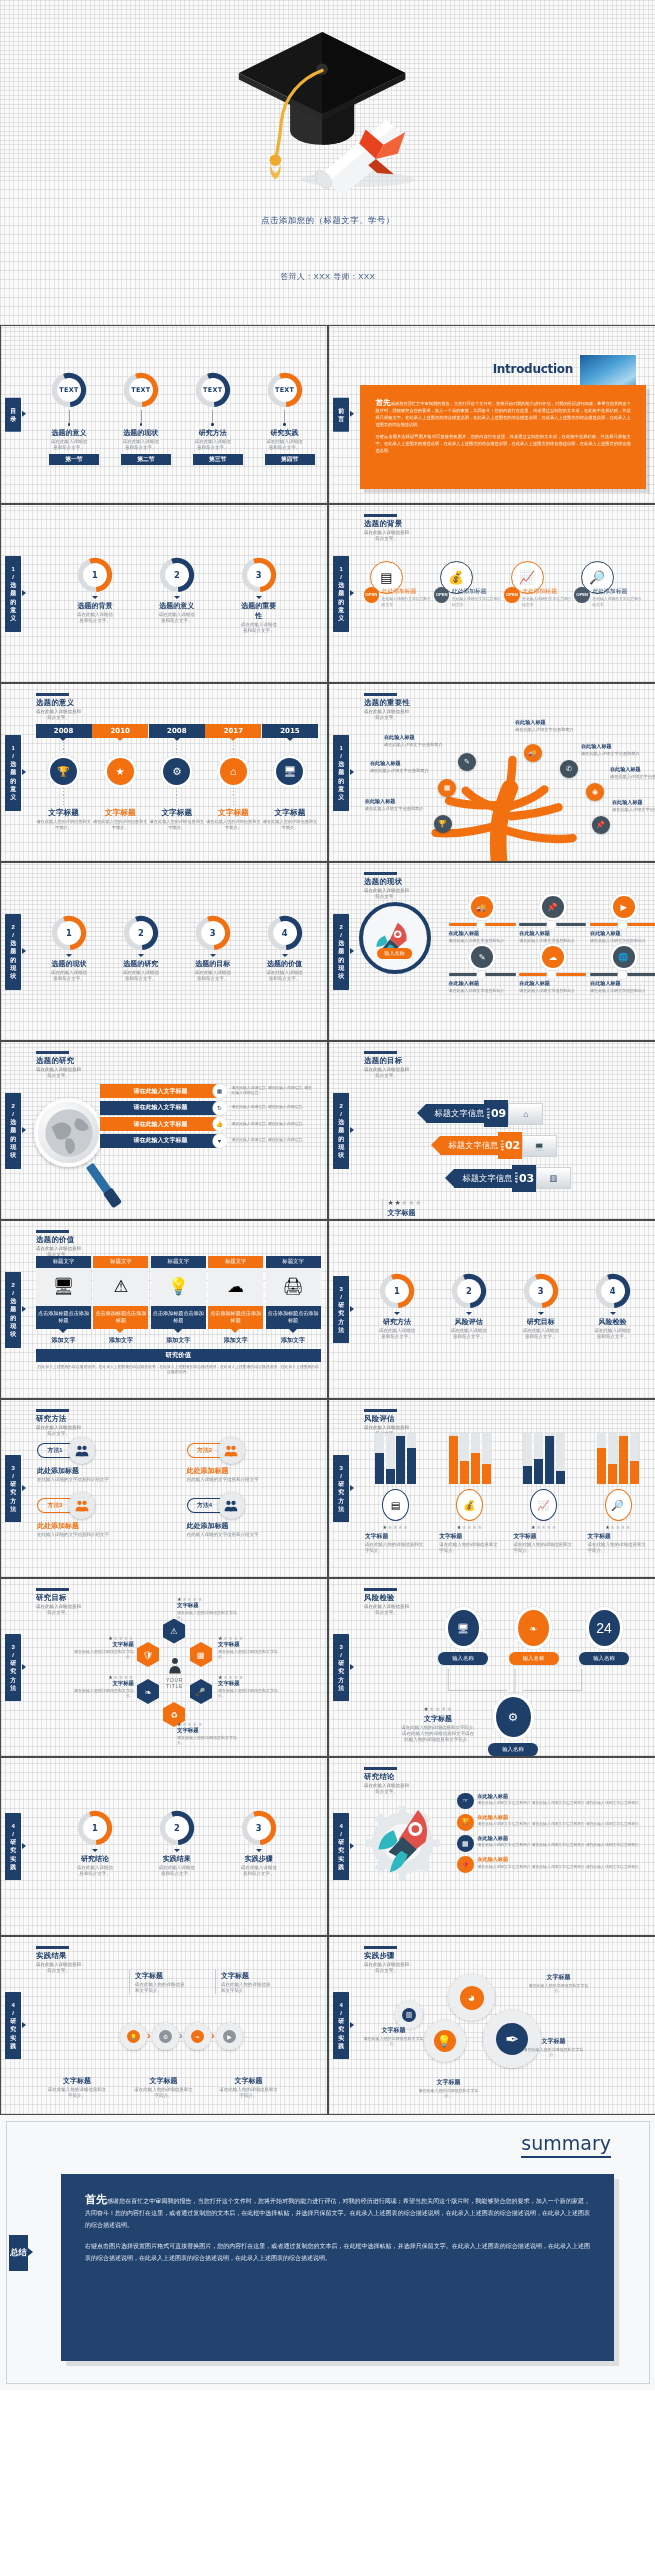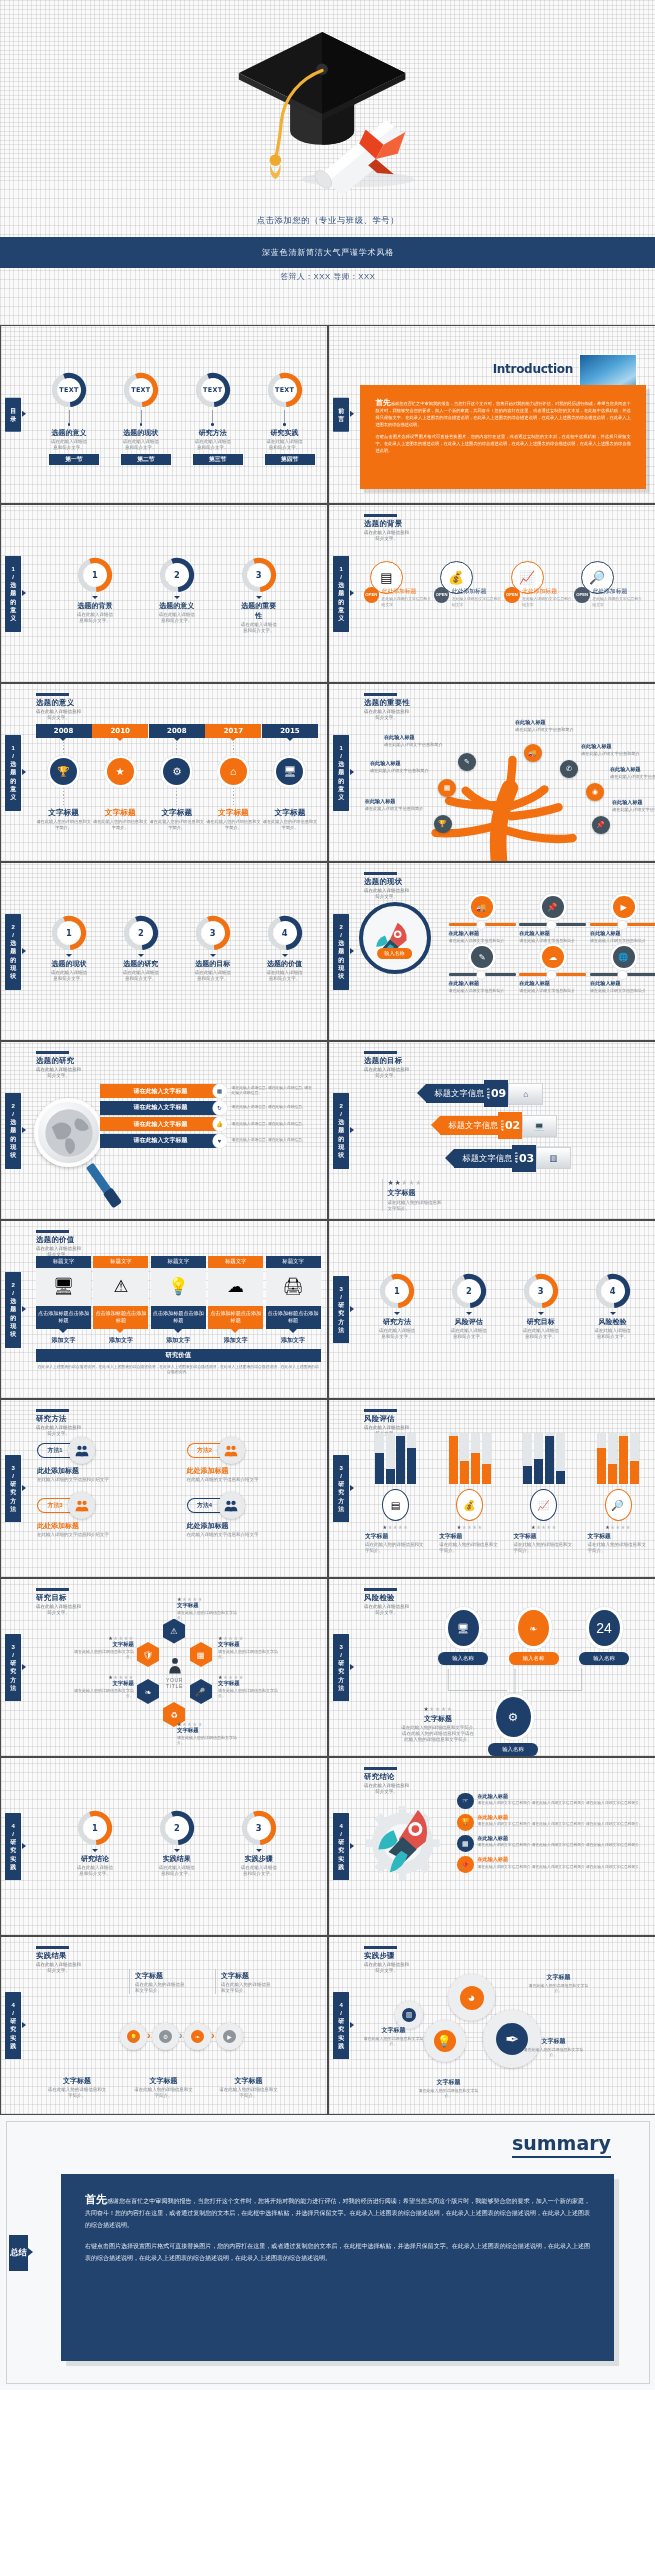--- a/index.html
+++ b/index.html
@@ -263,21 +263,21 @@
   .clItem p{ font-size:3.8px;color:#83888f;line-height:5.1px;margin-top:1.3px;}
 
   
   #summary{ position:relative; width:656px; height:275px; background:#f7f8f9; }
   #summary .inner{ position:absolute; inset:6.4px; border:0.6px solid #cfd3d7; }
   .sumTab{ position:absolute; left:9px; top:50%; transform:translateY(-50%);
            width:19px; background:#1f3f6b; color:#fff; text-align:center;
            padding:11.5px 0; font-size:8.3px; font-weight:bold; line-height:13px;}
   .sumTab::after{ content:""; position:absolute; right:-5.1px; top:50%; margin-top:-4.5px;
                   border-top:4.5px solid transparent;border-bottom:4.5px solid transparent;border-left:5.1px solid #1f3f6b;}
-  .sumTitle{ position:absolute; right:45px; top:16.7px; font-size:19px; font-weight:bold;
+  .sumTitle{ position:absolute; right:45px; top:16.7px; font-size:19px; font-weight:normal;
              color:#1f3f6b; font-family:"DejaVu Sans",sans-serif;text-align:right;}
   .sumTitle::after{ content:""; display:block; height:1.9px; background:#1f3f6b; margin-top:2.6px;}
   .sumBox{ position:absolute; left:61px; right:42px; top:59px; bottom:29.5px;
            background:#22436e; padding:19px 24px; box-shadow:5.1px 5.1px 0 rgba(0,0,0,.1);}
   .sumBox p{ color:#e6ecf4; font-size:6px; line-height:12px; text-align:justify; }
   .sumBox p b{ font-size:11px; color:#fff; }
   .sumBox p+p{ margin-top:9px; }
 </style>
 </head>
 <body>
@@ -304,24 +304,21 @@
         <path d="M200 28 L330 92 L200 156 Z" fill="#0c0c0c"></path>
         <path d="M70 92 L200 156 L200 166 L70 102 Z" fill="#2a2a2a"></path>
         <path d="M330 92 L200 156 L200 166 L330 102 Z" fill="#1b1b1b"></path>
         <circle cx="200" cy="86" r="9" fill="#2f2f2f"></circle>
         <path d="M200 88 C168 100 140 128 136 170 C134 196 130 212 128 224" fill="none" stroke="#f0b034" stroke-width="5" stroke-linecap="round"></path>
         <circle cx="127" cy="228" r="9" fill="#efa92b"></circle>
         <path d="M119 234 q8 28 16 0 q2 18 -8 24 q-10 -6 -8 -24 Z" fill="#f2b94a"></path>
       </g>
     </svg>
   </div>
-  <div class="cover-sub">点击添加您的（专业与班级、学号）</div>
-  <div class="cover-band">
-    <span>深蓝色清新简洁大气严谨学术风格</span>
-  </div>
+  <div class="cover-sub">点击添加您的（标题文字、学号）</div>
   <div class="cover-foot">答辩人：XXX   导师：XXX</div>
 </section>
 
 <section id="deck">
     <div class="row">
       <div class="slide grid-bg">
         <div class="sideTab">
           <i>目</i>
           <i>录</i>
         </div>
@@ -924,21 +921,21 @@
           <i>的</i>
           <i>现</i>
           <i>状</i>
         </div>
         <div class="sHead">
           <div class="bar"></div>
           <h3>选题的目标</h3>
           <p>请在此输入详细信息和简介文字。</p>
         </div>
         <div class="body" style="left: 29.5px; top: 32px;">
-          <div style="position: relative; height: 100%;">
+          <div style="position: relative; height: 100%; margin-top: 20px;">
             <div style="position: absolute; left: 67px; right: 3.8px; top: 6.4px;">
               <div style="display: flex; align-items: center; margin-bottom: 5.1px; margin-left: 0px;">
                 <div class="arrowBar">标题文字信息</div>
                 <div class="stepNum">
                   <span style="font-size: 3.2px; letter-spacing: 0.6px; writing-mode: vertical-rl; margin-right: 0.6px;">STEP</span>
                   <span>09</span>
                 </div>
                 <div class="cube" style="display: flex; align-items: center; justify-content: center; color: rgb(31, 63, 107);">
                   <span style="font-size: 8.3px;">⌂</span>
                 </div>

